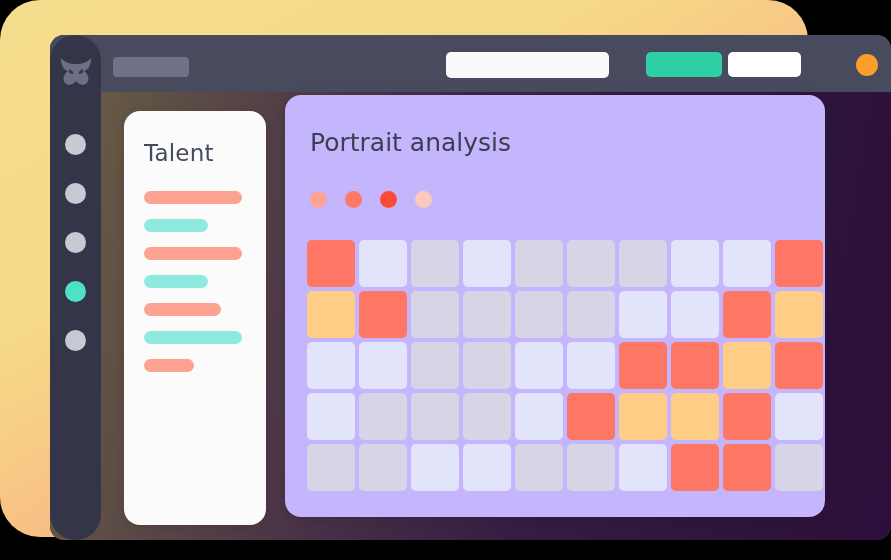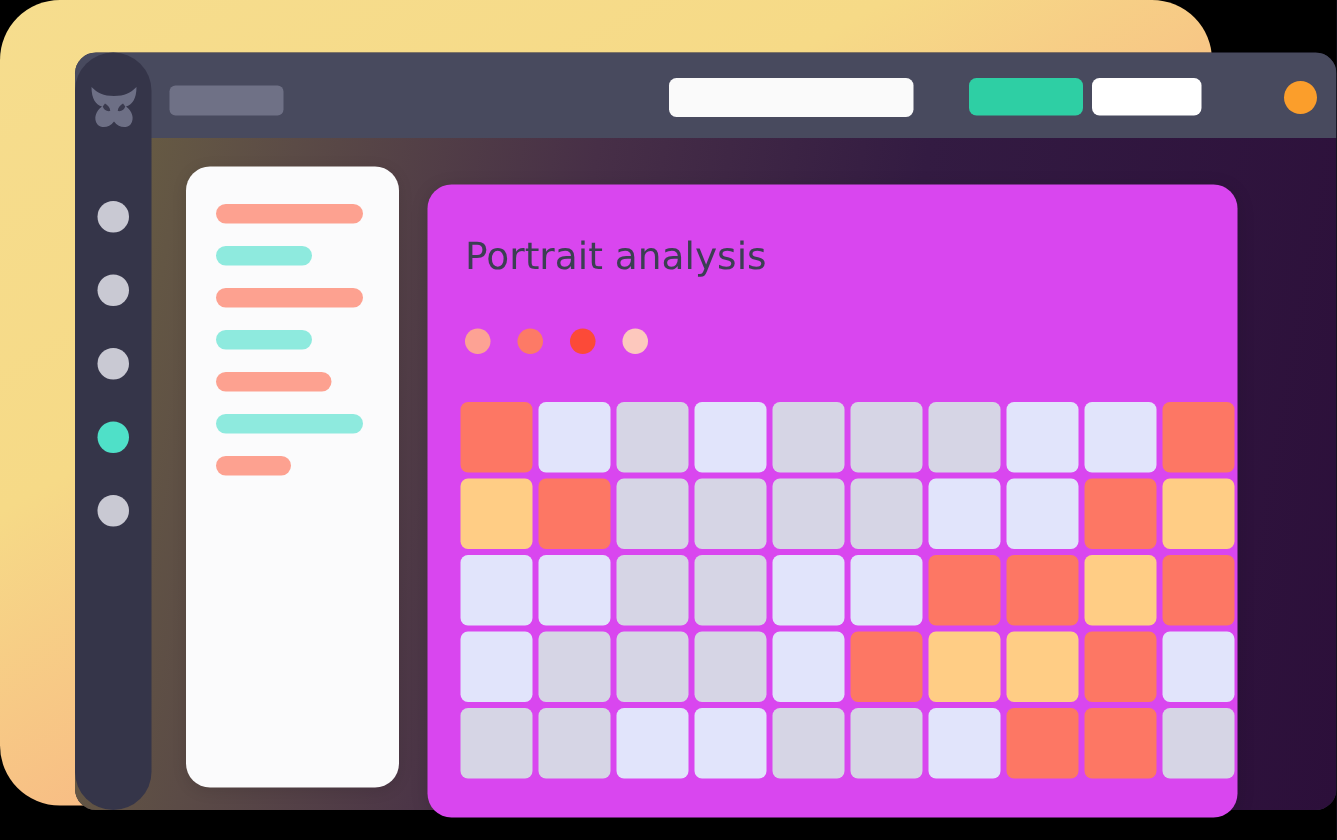--- a/index.html
+++ b/index.html
@@ -202,24 +202,24 @@
   }
   .talent-bar {
     height: 13px;
     border-radius: 7px;
   }
 
   
   .analysis-card {
     position: absolute;
     left: 285px;
-    top: 123px;
+    top: 95px;
     width: 540px;
     height: 422px;
-    background: #d946ef;
+    background: #c4b5fd;
     border-radius: 16px;
     z-index: 6;
     box-shadow: 0 2px 12px rgba(0,0,0,0.12);
     overflow: hidden;
   }
   .analysis-title {
     position: absolute;
     left: 25px;
     top: 33px;
     font-size: 25px;
@@ -306,20 +306,21 @@
     <div class="nav-dots">
       <div class="nav-dot" style="background: rgb(201, 201, 211);"></div>
       <div class="nav-dot" style="background: rgb(201, 201, 211);"></div>
       <div class="nav-dot" style="background: rgb(201, 201, 211);"></div>
       <div class="nav-dot active" style="background: rgb(79, 224, 200);"></div>
       <div class="nav-dot" style="background: rgb(201, 201, 211);"></div>
     </div>
   </div>
 
   <div class="talent-card">
+    <div class="talent-title">Talent</div>
     <div class="talent-bars">
         <div class="talent-bar" style="width: 98px; background: rgb(253, 161, 144);"></div>
         <div class="talent-bar" style="width: 64px; background: rgb(142, 234, 222);"></div>
         <div class="talent-bar" style="width: 98px; background: rgb(253, 161, 144);"></div>
         <div class="talent-bar" style="width: 64px; background: rgb(142, 234, 222);"></div>
         <div class="talent-bar" style="width: 77px; background: rgb(253, 161, 144);"></div>
         <div class="talent-bar" style="width: 98px; background: rgb(142, 234, 222);"></div>
         <div class="talent-bar" style="width: 50px; background: rgb(253, 161, 144);"></div>
       </div>
   </div>

